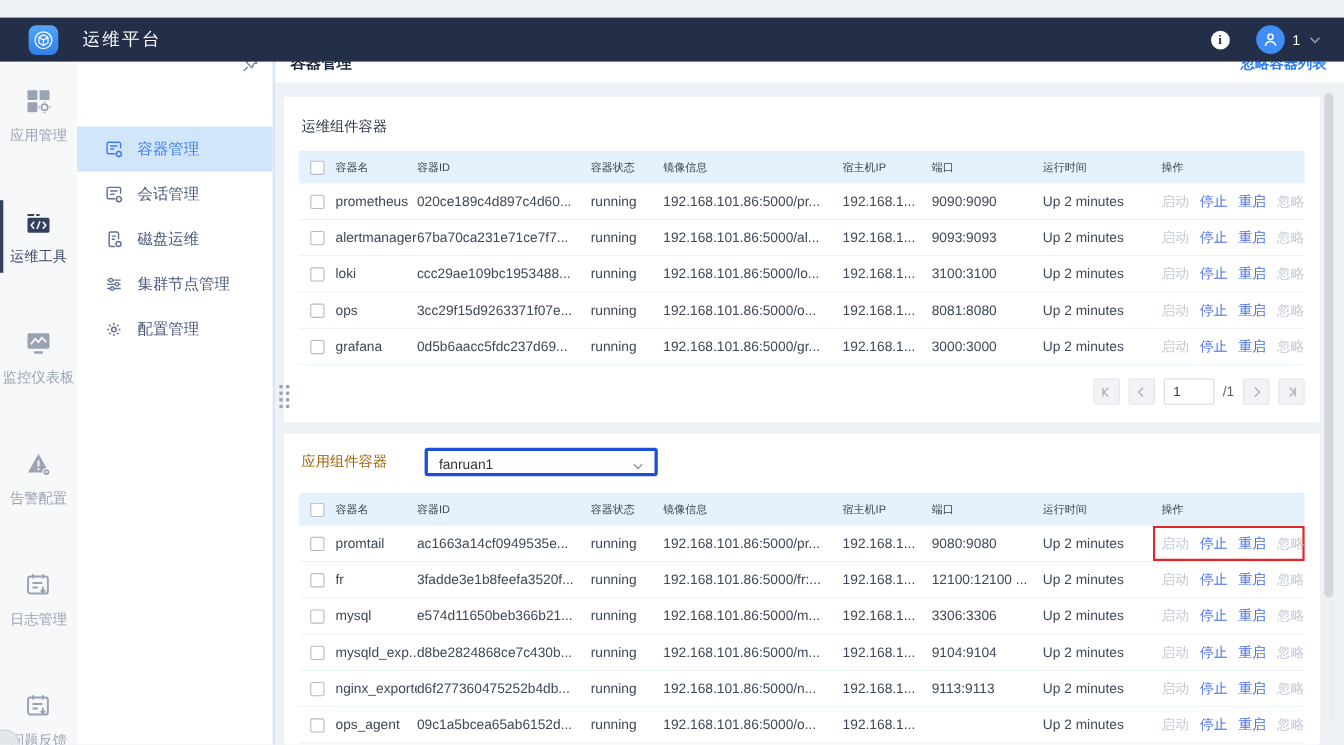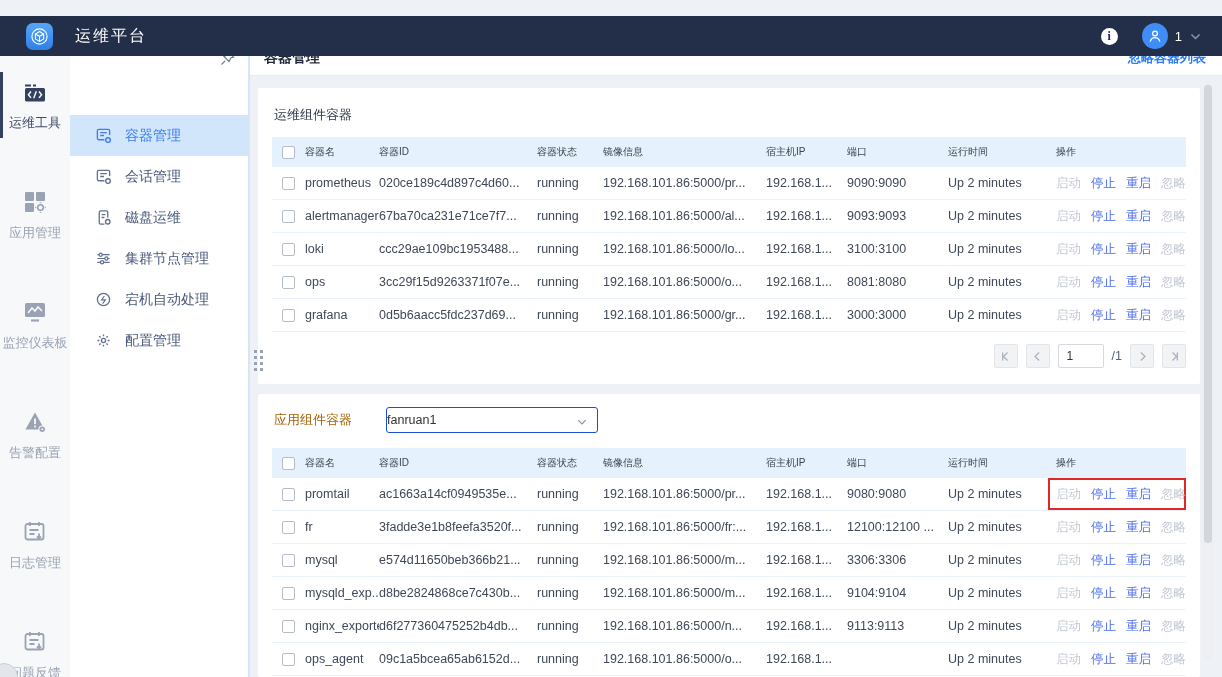--- a/index.html
+++ b/index.html
@@ -66,21 +66,21 @@
 
   
   .pager { display:flex; justify-content:flex-end; align-items:center; gap:8px; margin-top:12px; }
   .pg-btn { width:24px; height:24px; background:#f1f3f5; border:1px solid #e1e4e9; border-radius:2px; display:flex; align-items:center; justify-content:center; cursor:pointer; color:#aab2c0; }
   .pg-input { width:46px; height:24px; border:1px solid #d5dae1; border-radius:2px; font-size:12px; padding-left:8px; color:#333; outline:none; font-family:"Liberation Sans", sans-serif; }
   .pg-total { font-size:12.5px; color:#5a6373; }
 
   
   .select-row { display:flex; align-items:center; padding:13px 0 0 2px; }
   .select-label { font-size:13px; color:#a16207; margin-right:34px; }
-  .select { position:relative; width:212px; height:26px; border:1px solid #1d4ed8; border-radius:3px; background:#fff; font-size:12.5px; color:#333; line-height:24px; cursor:pointer; }
+  .select { position:relative; width:212px; height:26px; border:3px solid #1d4ed8; border-radius:3px; background:#fff; font-size:12.5px; color:#333; line-height:24px; padding-left:10px; cursor:pointer; }
   .select .sel-chev { position:absolute; right:9px; top:8px; display:flex; }
   .card2 .thead { margin-top:15px; }
 
   
   .scrollbar { position:absolute; left:1203px; top:82px; width:10px; height:578px; background:#edeff3; border-radius:5px; z-index:9; }
   .scroll-thumb { position:absolute; left:1px; top:3px; width:8px; height:458px; background:#d2d6dd; border-radius:4px; cursor:pointer; }
   .drag-handle { position:absolute; left:4px; top:310px; display:grid; grid-template-columns:repeat(2,3px); grid-auto-rows:3px; gap:3px; cursor:ew-resize; z-index:4; }
   .drag-handle i { background:#97a2b5; }
   .corner-fab { position:absolute; left:-10px; top:663px; width:28px; height:28px; border-radius:50%; background:#e3e7ec; border:1px solid #ccd2da; z-index:9; cursor:pointer; }
 </style>
@@ -109,47 +109,47 @@
     <span class="user-count">1</span>
     <span class="tb-chev">
       <svg width="13" height="13" viewBox="0 0 16 16" fill="none" stroke="#8b96ab" stroke-width="1.8">
           <path d="M3 5.5l5 5 5-5"></path>
         </svg>
     </span>
   </div>
 </div>
 
 <div class="nav1">
+  <div class="nav1-item">
+    <span class="ic">
+      <svg width="26" height="26" viewBox="0 0 26 26" fill="currentColor">
+        <rect x="3" y="3" width="9" height="9" rx="1"></rect>
+          <rect x="14" y="3" width="9" height="9" rx="1"></rect>
+          <rect x="3" y="14" width="9" height="9" rx="1"></rect>
+        <g fill="none" stroke="currentColor" stroke-width="1.6">
+            <circle cx="18.5" cy="18.5" r="2.8"></circle>
+            <path d="M18.5 14.2v-1M18.5 22.8v1M14.2 18.5h-1M22.8 18.5h1"></path>
+          </g>
+      </svg>
+    </span>
+    <span class="lbl">应用管理</span>
+  </div>
   <div class="nav1-item active">
     <span class="ic">
       <svg width="26" height="26" viewBox="0 0 26 26">
         <path d="M3 6.5h6M11 6.5h3" stroke="currentColor" stroke-width="1.8" fill="none"></path>
         <rect x="3" y="9" width="20" height="13.5" rx="1.5" fill="currentColor"></rect>
         <g stroke="#f7f8fa" stroke-width="1.5" fill="none">
             <path d="M9 12.5l-2.6 3.2L9 18.9"></path>
             <path d="M17 12.5l2.6 3.2L17 18.9"></path>
             <path d="M14.3 12.2l-2.6 7"></path>
           </g>
       </svg>
     </span>
     <span class="lbl">运维工具</span>
-  </div>
-  <div class="nav1-item">
-    <span class="ic">
-      <svg width="26" height="26" viewBox="0 0 26 26" fill="currentColor">
-        <rect x="3" y="3" width="9" height="9" rx="1"></rect>
-          <rect x="14" y="3" width="9" height="9" rx="1"></rect>
-          <rect x="3" y="14" width="9" height="9" rx="1"></rect>
-        <g fill="none" stroke="currentColor" stroke-width="1.6">
-            <circle cx="18.5" cy="18.5" r="2.8"></circle>
-            <path d="M18.5 14.2v-1M18.5 22.8v1M14.2 18.5h-1M22.8 18.5h1"></path>
-          </g>
-      </svg>
-    </span>
-    <span class="lbl">应用管理</span>
   </div>
   <div class="nav1-item">
     <span class="ic">
       <svg width="26" height="26" viewBox="0 0 26 26">
         <rect x="3" y="4" width="20" height="14" rx="1.5" fill="currentColor"></rect>
         <polyline points="6,14 10,9 13,12 16,8 20,12" fill="none" stroke="#f7f8fa" stroke-width="1.6"></polyline>
         <path d="M9 21.5h8" stroke="currentColor" stroke-width="2.2" fill="none"></path>
       </svg>
     </span>
     <span class="lbl">监控仪表板</span>
@@ -227,27 +227,20 @@
       <svg width="17" height="17" viewBox="0 0 18 18" fill="none" stroke="currentColor" stroke-width="1.3">
         <path d="M2.5 5h13M2.5 9h13M2.5 13h13"></path>
         <circle cx="6" cy="5" r="1.7" fill="#fff"></circle>
           <circle cx="12" cy="9" r="1.7" fill="#fff"></circle>
           <circle cx="7.5" cy="13" r="1.7" fill="#fff"></circle>
       </svg>
       <span>集群节点管理</span>
     </div>
     <div class="nav2-item">
       <svg width="17" height="17" viewBox="0 0 18 18" fill="none" stroke="currentColor" stroke-width="1.4">
-        <circle cx="9" cy="9" r="6.5"></circle>
-          <path d="M9.9 5.3L7 9.4h4l-2.9 3.9" stroke-width="1.2"></path>
-      </svg>
-      <span>宕机自动处理</span>
-    </div>
-    <div class="nav2-item">
-      <svg width="17" height="17" viewBox="0 0 18 18" fill="none" stroke="currentColor" stroke-width="1.4">
         <circle cx="9" cy="9" r="2.2"></circle>
         <path d="M9 2.6v2M9 13.4v2M2.6 9h2M13.4 9h2M4.5 4.5l1.4 1.4M12.1 12.1l1.4 1.4M13.5 4.5l-1.4 1.4M5.9 12.1l-1.4 1.4"></path>
       </svg>
       <span>配置管理</span>
     </div>
   </div>
 </div>
 
 <div class="content">
   <div class="drag-handle">

